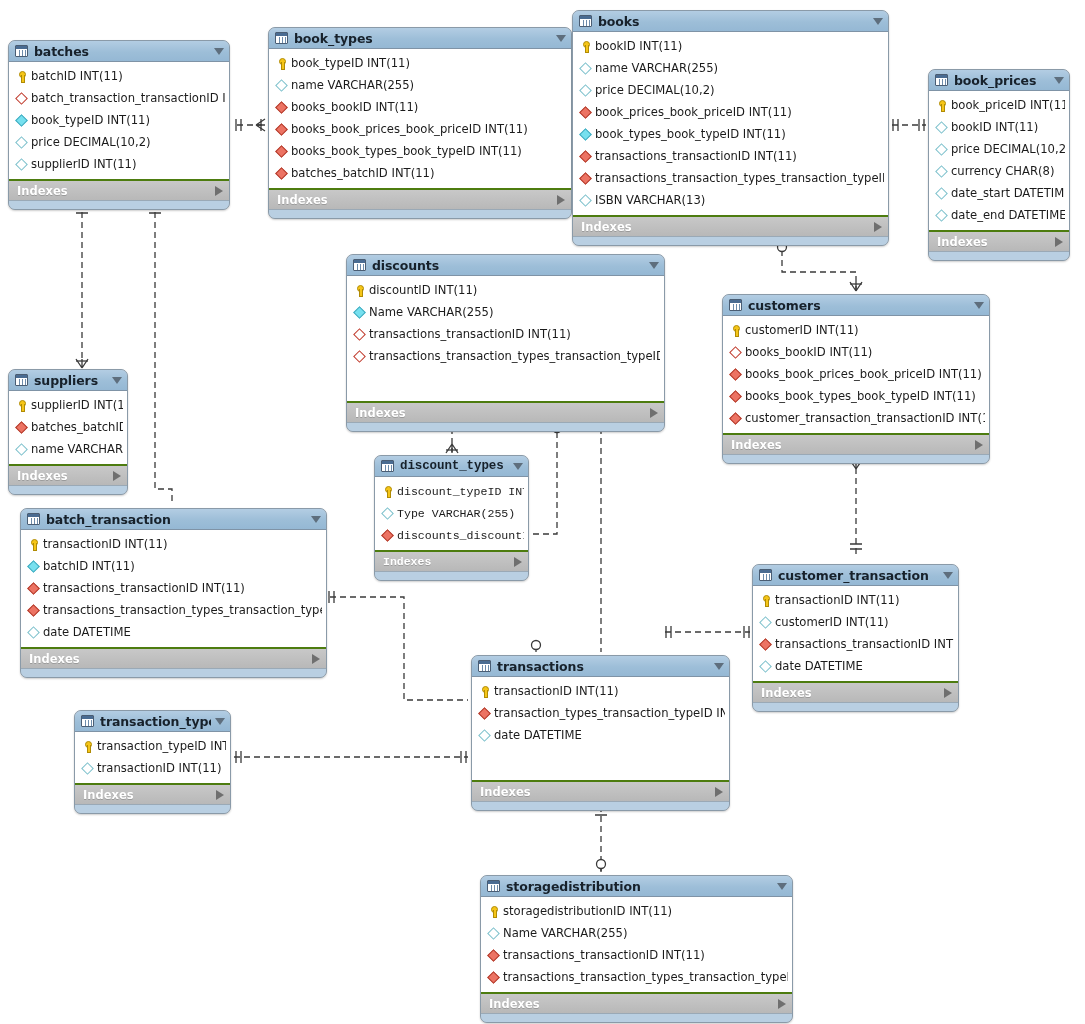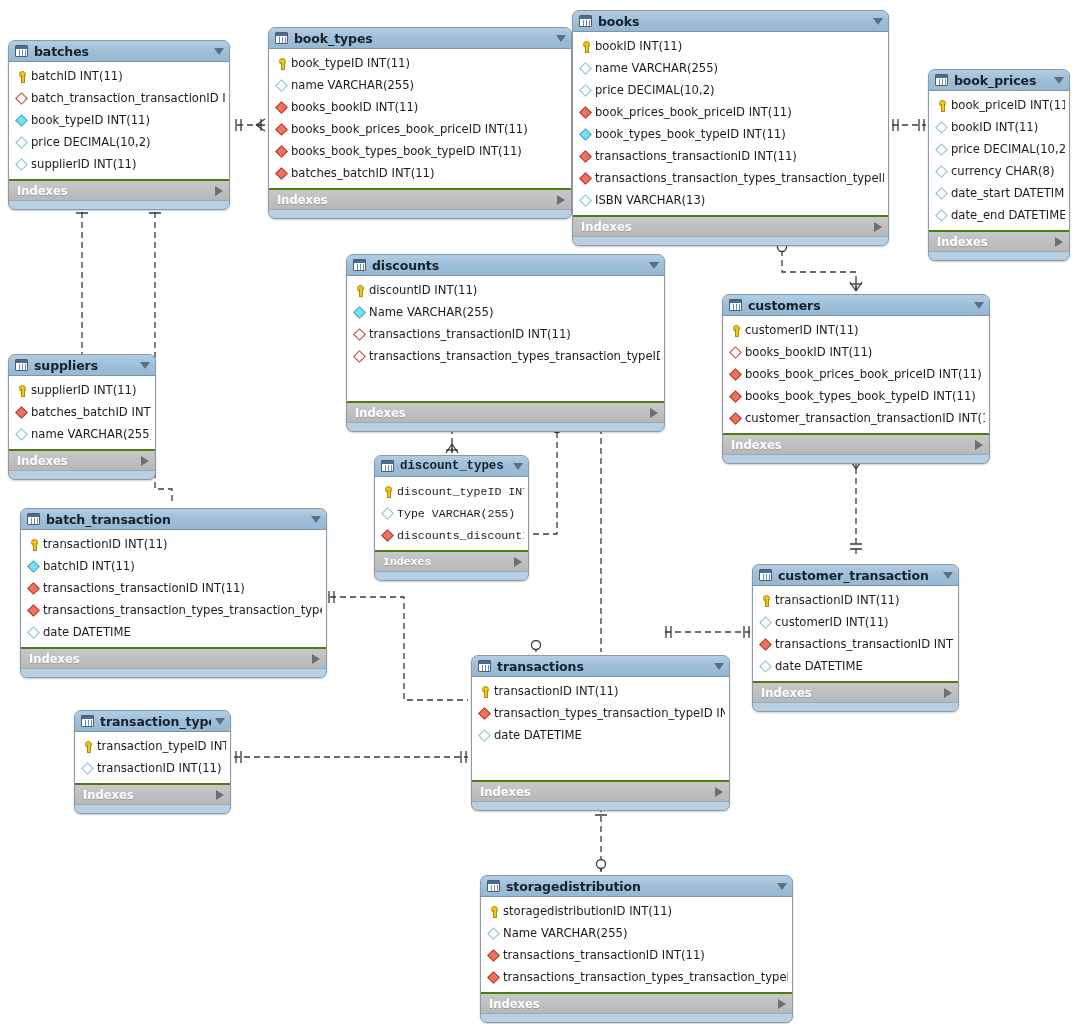--- a/index.html
+++ b/index.html
@@ -492,21 +492,21 @@
             <span class="mk d d-red"></span>
             <span class="col-text">customer_transaction_transactionID INT(11)</span>
           </div>
         </div>
         <div class="tbl-indexes">
           <span class="idx-label">Indexes</span>
           <span class="idx-arrow"></span>
         </div>
         <div class="tbl-foot"></div>
       </div>
-      <div class="table-box" style="left: 8px; top: 354px; width: 148px;">
+      <div class="table-box" style="left: 8px; top: 369px; width: 120px;">
         <div class="tbl-header">
           <span class="tbl-icon"></span>
           <span class="tbl-title">suppliers</span>
           <span class="tbl-collapse"></span>
         </div>
         <div class="tbl-cols">
           <div class="col-row">
             <span class="mk pk"></span>
             <span class="col-text">supplierID INT(11)</span>
           </div>

